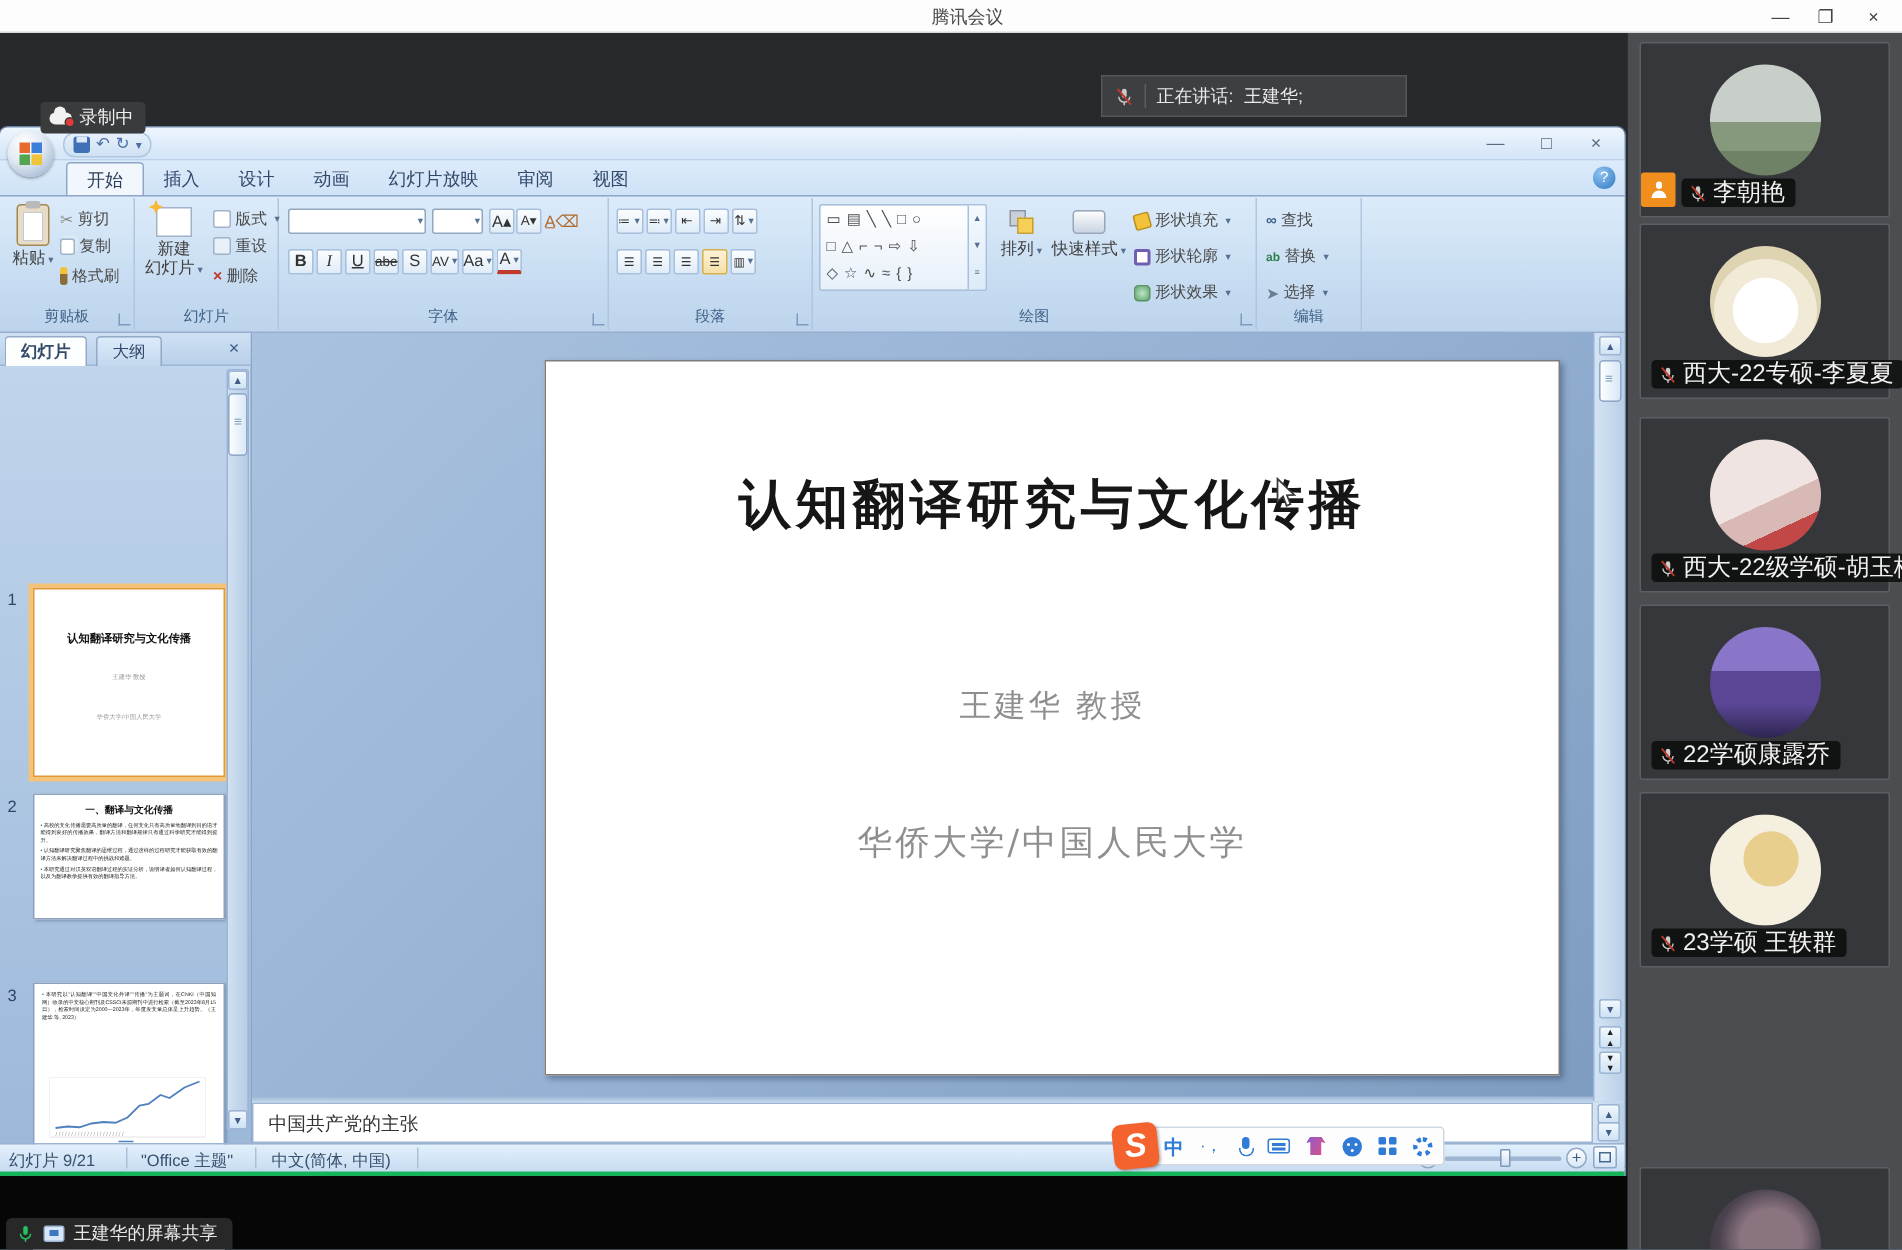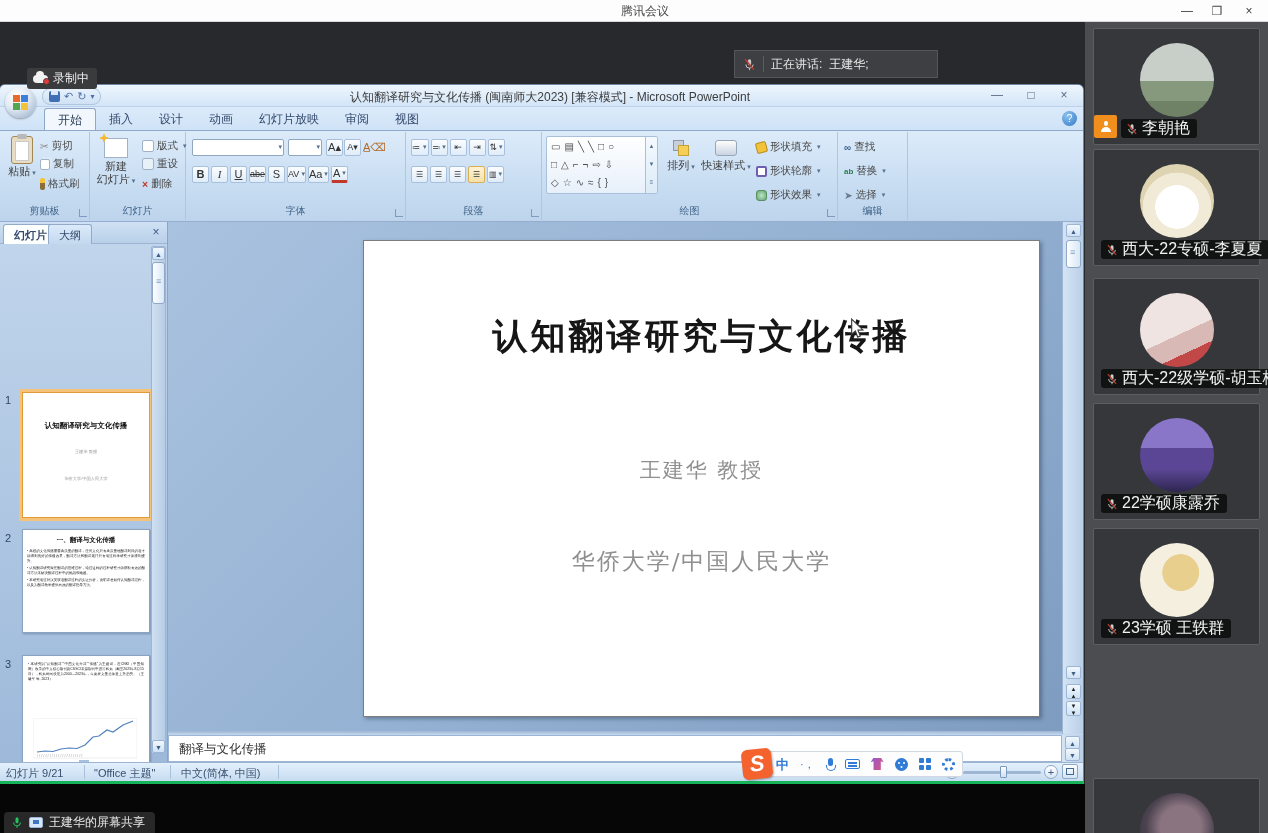--- a/index.html
+++ b/index.html
@@ -204,21 +204,20 @@
         <i style="background:#53a64f"></i>
         <i style="background:#f2c23a"></i>
     </span>
   </div>
   <div id="qat" class="abs">
     <span class="floppy"></span>
     <span class="qat-g">↶</span>
     <span class="qat-g">↻</span>
     <span class="qat-g" style="font-size:8px">▾</span>
   </div>
-  <div id="ppt-title" class="abs">认知翻译研究与文化传播 (闽南师大2023) [兼容模式] - Microsoft PowerPoint</div>
   <div class="abs ppt-ctl" style="left:983px">—</div>
   <div class="abs ppt-ctl" style="left:1017px">□</div>
   <div class="abs ppt-ctl" style="left:1050px">×</div>
 
   <div id="tabrow" class="abs">
     <div style="float:left;width:44px;height:1px"></div>
     <div class="rtab active">开始</div>
     <div class="rtab">插入</div>
     <div class="rtab">设计</div>
     <div class="rtab">动画</div>
@@ -367,33 +366,33 @@
           <span style="color:#6b7b90">➤</span>
           <span>选择</span>
         </div>
       <div class="glabel">编辑</div>
     </div>
   </div>
 
   <div id="panel" class="abs">
     <div id="ptabs">
       <div class="ptab active" style="left:3px">幻灯片</div>
-      <div class="ptab" style="left:48px">大纲</div>
+      <div class="ptab" style="left:64px">大纲</div>
       <div id="ptab-close">×</div>
     </div>
 
     <div class="snum" style="top:172px">1</div>
     <div class="thumb sel" style="top:170px;height:126px">
       <div class="t-title" style="font-size:7.5px;margin-top:28px">认知翻译研究与文化传播</div>
       <div style="text-align:center;font-size:6px;color:#999;margin-top:16px;transform:scale(.7)">王建华 教授</div>
       <div style="text-align:center;font-size:6px;color:#999;margin-top:18px;transform:scale(.7)">华侨大学/中国人民大学</div>
     </div>
 
     <div class="snum" style="top:310px">2</div>
-    <div class="thumb" style="top:307px;height:104px">
+    <div class="thumb" style="top:307px;height:84px">
       <div class="t-title" style="font-size:6.5px;margin-top:6px">一、翻译与文化传播</div>
       <div style="padding:3px 4px 0 4px">
         <div class="tinywrap">
           <p>高校的文化传播需要高质量的翻译，任何文化只有高质量地翻译到目的语才能得到良好的传播效果，翻译方法和翻译规律只有通过科学研究才能得到提升。</p>
           <p>认知翻译研究聚焦翻译的思维过程，通过这样的过程研究才能获取有效的翻译方法来解决翻译过程中的挑战和难题。</p>
           <p>本研究通过对汉英双语翻译过程的实证分析，说明译者如何认知翻译过程，以及为翻译教学提供有效的翻译指导方法。</p>
         </div>
       </div>
     </div>
 
@@ -444,21 +443,21 @@
 
   <div id="vscroll" class="abs">
     <div class="scr-arrow" style="top:2px">▲</div>
     <div class="scr-thumb" style="top:18px;height:28px"></div>
     <div class="scr-arrow" style="top:444px">▼</div>
     <div class="dbl" style="top:462px">▲<br>▲</div>
     <div class="dbl" style="top:479px">▼<br>▼</div>
   </div>
 
   <div id="splitter" class="abs"></div>
-  <div id="notes" class="abs">翻译与文化传播</div>
+  <div id="notes" class="abs">中国共产党的主张</div>
   <div id="nscroll" class="abs">
     <div class="scr-arrow" style="top:1px;left:3px;width:15px">▲</div>
     <div class="scr-arrow" style="bottom:1px;left:3px;width:15px">▼</div>
   </div>
 
   <div id="status" class="abs">
     <div class="st-item" style="left:6px">幻灯片 9/21</div>
     <div class="st-sep" style="left:84px"></div>
     <div class="st-item" style="left:94px">"Office 主题"</div>
     <div class="st-sep" style="left:170px"></div>

